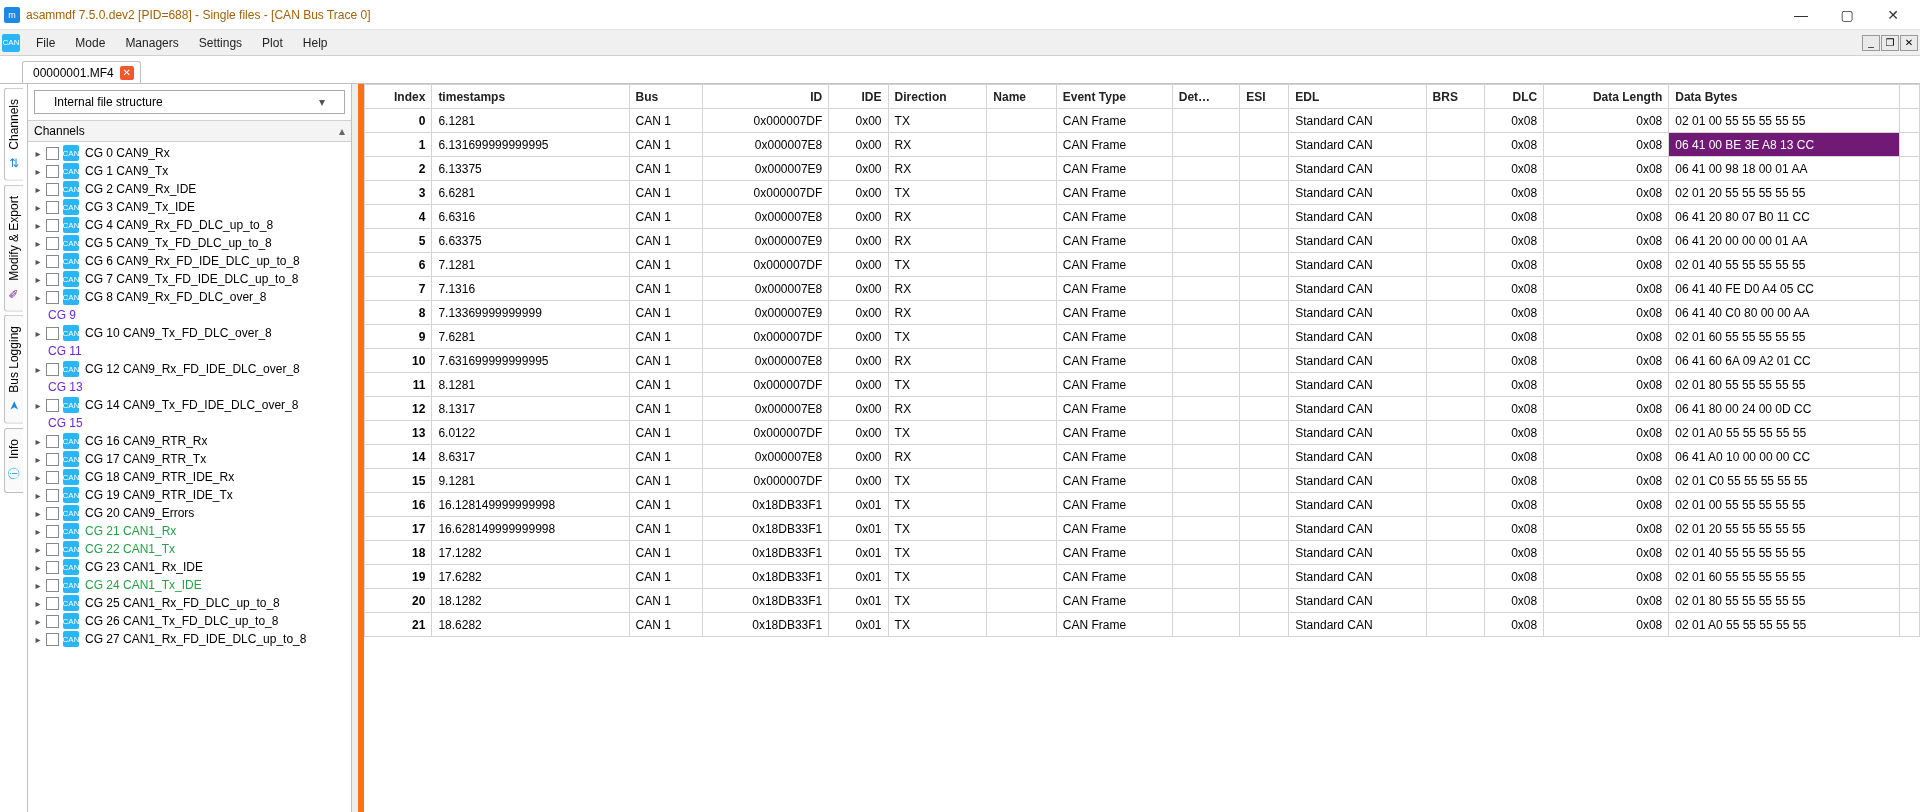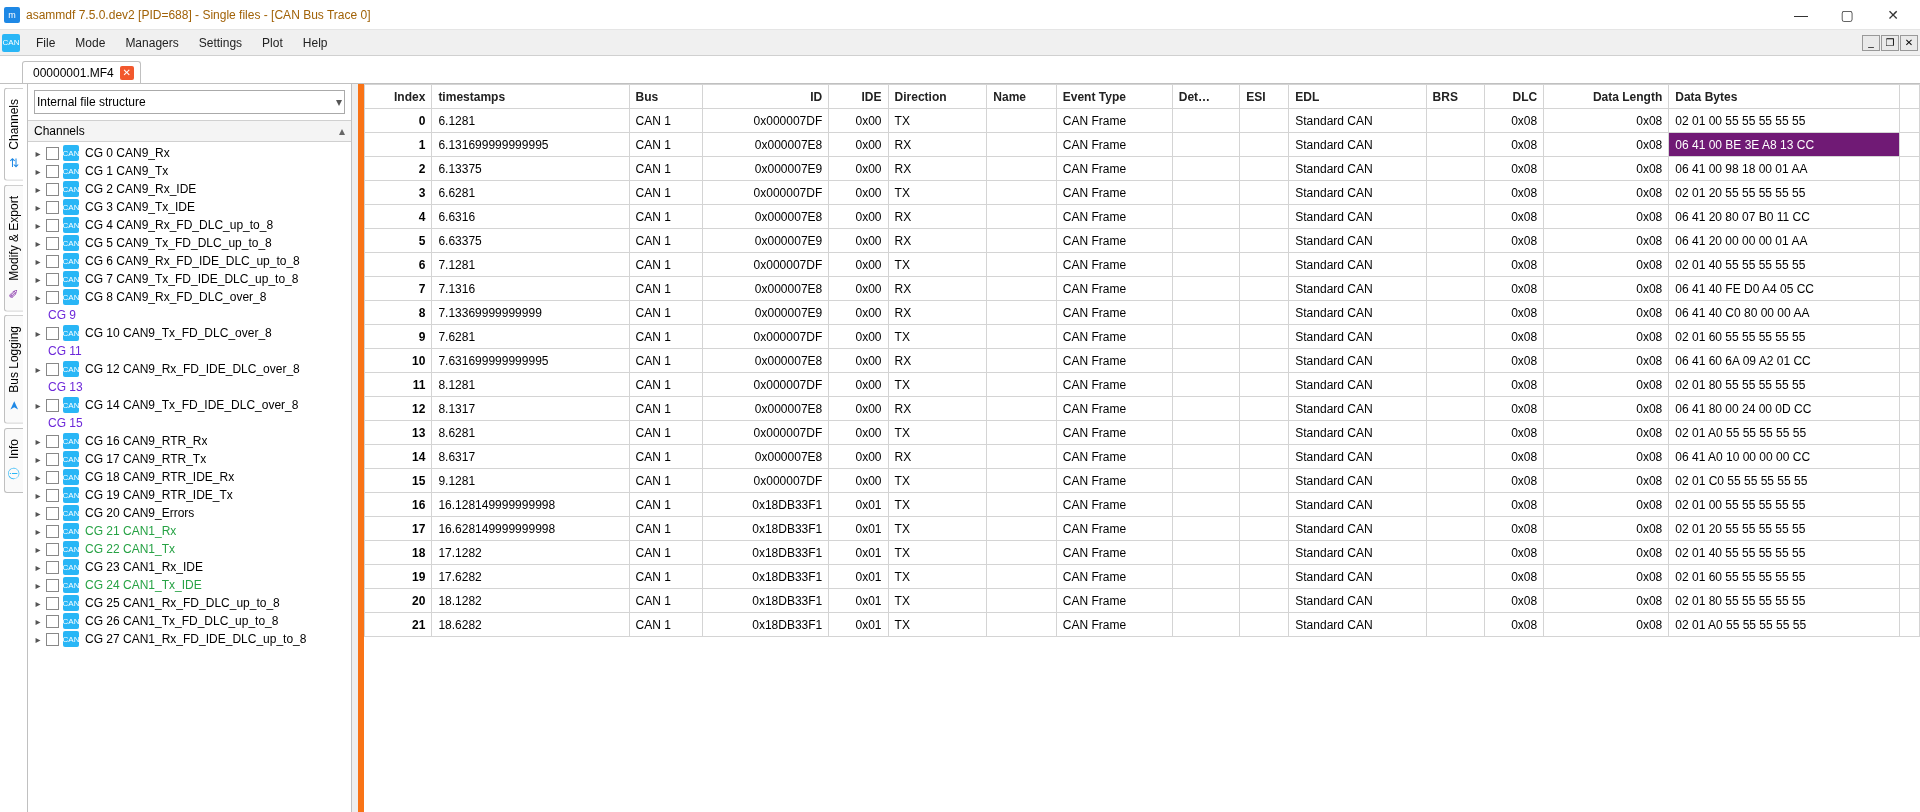--- a/index.html
+++ b/index.html
@@ -31,21 +31,21 @@
 .side-tabs { width: 28px; border-right: 1px solid #c0c0c0; display:flex; flex-direction:column; align-items:center; gap:4px; padding-top:4px;}
 .side-tab { writing-mode: vertical-rl; transform: rotate(180deg); padding:10px 2px; border:1px solid #c0c0c0; border-left:none; border-radius: 0 3px 3px 0; background:#fafafa; display:flex; align-items:center; gap:6px; font-size:11px;}
 .side-tab.active { background:#fff; }
 .side-tab .ico { font-size:12px; writing-mode: horizontal-tb; transform: rotate(90deg); }
 .ico-blue{color:#1e88e5;}
 .ico-purple{color:#7b1fa2;}
 .ico-info{color:#29b6f6;}
 
 
 .channels-panel { width: 324px; border-right: 1px solid #c0c0c0; display:flex; flex-direction:column; overflow:hidden;}
-.combo { margin:6px; border:1px solid #aaa; background:#fff; height:24px; display:flex; align-items:center; padding:0 2px; position:relative;}
+.combo { margin:6px; border:1px solid #aaa; background:#fff; height:24px; display:flex; align-items:center; padding:0 19px; position:relative;}
 .combo .arrow { margin-left:auto; color:#555;}
 .panel-header { height:22px; background:#f4f4f4; border-top:1px solid #d0d0d0; border-bottom:1px solid #d0d0d0; display:flex; align-items:center; padding:0 6px; font-weight:400;}
 .panel-header .scroll-up { margin-left:auto; color:#666; }
 
 .tree { overflow-y:auto; flex:1; padding:2px 2px 2px 0;}
 .tree-row { display:flex; align-items:center; height:18px; padding-left:4px; gap:2px;}
 .tree-row .caret { width:12px; text-align:center; color:#555; font-size:10px;}
 .tree-row .chk { width:13px; height:13px; border:1px solid #888; background:#fff; margin-right:2px;}
 .tree-row .node-icon { width:16px; height:16px; background:#29b6f6; color:#fff; border-radius:2px; display:flex;align-items:center;justify-content:center;font-size:8px;margin-right:4px;}
 .tree-row .label { white-space:nowrap; overflow:hidden; text-overflow:ellipsis;}
@@ -552,21 +552,21 @@
             <td class="left"></td>
             <td class="left">Standard CAN</td>
             <td class="left"></td>
             <td class="right">0x08</td>
             <td class="right">0x08</td>
             <td class="left">06 41 80 00 24 00 0D CC</td>
             <td class="spacer-col"></td>
           </tr>
           <tr>
             <td class="right index">13</td>
-            <td class="left">8.6281</td>
+            <td class="left">6.0122</td>
             <td class="left">CAN 1</td>
             <td class="right">0x000007DF</td>
             <td class="right">0x00</td>
             <td class="left">TX</td>
             <td class="left"></td>
             <td class="left">CAN Frame</td>
             <td class="left"></td>
             <td class="left"></td>
             <td class="left">Standard CAN</td>
             <td class="left"></td>

